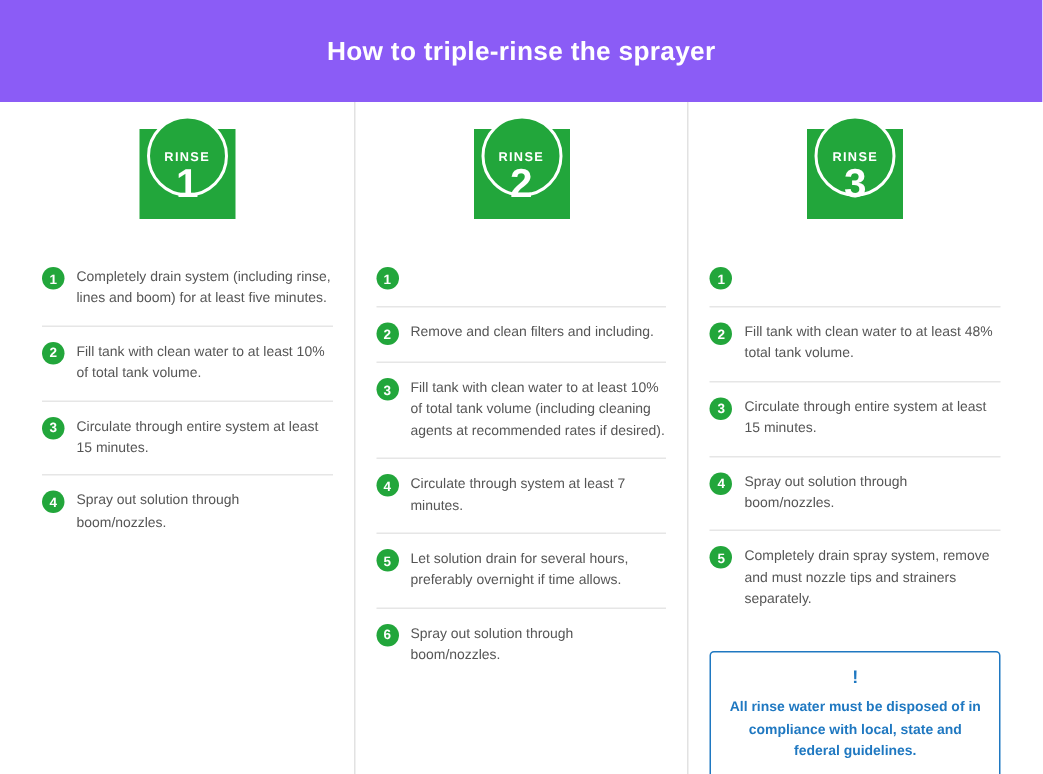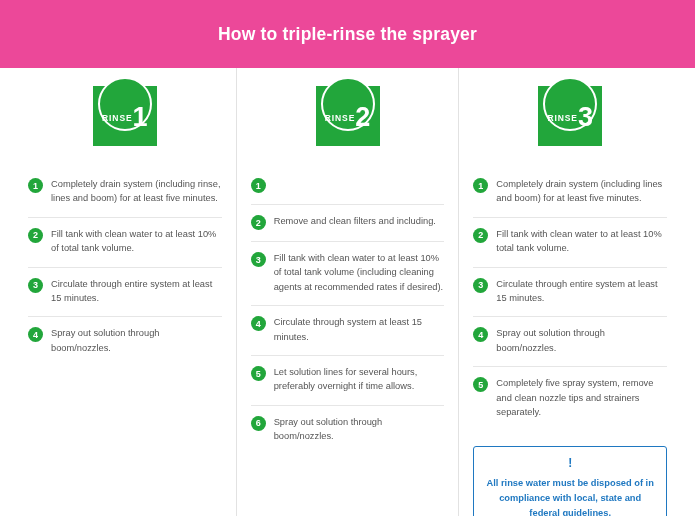--- a/index.html
+++ b/index.html
@@ -13,21 +13,21 @@
     background: #ffffff;
     font-family: "Liberation Sans", sans-serif;
     color: #4d4d4d;
     overflow: hidden;
   }
 
   
   .header {
     width: 695px;
     height: 68px;
-    background: #ec4899;
+    background: #8b5cf6;
     display: flex;
     align-items: center;
     justify-content: center;
   }
   .header-title {
     color: #ffffff;
     font-size: 17.5px;
     font-weight: bold;
     letter-spacing: 0.2px;
   }
@@ -68,21 +68,21 @@
     width: 54px;
     height: 54px;
     border-radius: 50%;
     background: #22a63b;
     border: 2px solid #ffffff;
   }
   .badge-inner {
     position: relative;
     z-index: 2;
     display: flex;
-    flex-direction: row;
+    flex-direction: column;
     align-items: center;
     justify-content: center;
     height: 100%;
     padding-top: 4px;
   }
   .badge-word {
     color: #ffffff;
     font-size: 8.5px;
     font-weight: bold;
     letter-spacing: 0.9px;
@@ -204,61 +204,60 @@
       <div class="step">
         <div class="step-num">2</div>
         <div class="step-text">Remove and clean filters and including.</div>
       </div>
       <div class="step">
         <div class="step-num">3</div>
         <div class="step-text">Fill tank with clean water to at least 10% of total tank volume (including cleaning agents at recommended rates if desired).</div>
       </div>
       <div class="step">
         <div class="step-num">4</div>
-        <div class="step-text">Circulate through system at least 15 minutes.</div>
+        <div class="step-text">Circulate through system at least 7 minutes.</div>
       </div>
       <div class="step">
         <div class="step-num">5</div>
-        <div class="step-text">Let solution lines for several hours, preferably overnight if time allows.</div>
+        <div class="step-text">Let solution drain for several hours, preferably overnight if time allows.</div>
       </div>
       <div class="step">
         <div class="step-num">6</div>
         <div class="step-text">Spray out solution through boom/nozzles.</div>
       </div>
     </div>
   </div>
 
   <div class="column">
     <div class="badge">
       <div class="badge-circle"></div>
       <div class="badge-inner">
         <div class="badge-word">RINSE</div>
         <div class="badge-num">3</div>
       </div>
     </div>
     <div class="steps">
       <div class="step">
         <div class="step-num">1</div>
-        <div class="step-text">Completely drain system (including lines and boom) for at least five minutes.</div>
       </div>
       <div class="step">
         <div class="step-num">2</div>
-        <div class="step-text">Fill tank with clean water to at least 10% total tank volume.</div>
+        <div class="step-text">Fill tank with clean water to at least 48% total tank volume.</div>
       </div>
       <div class="step">
         <div class="step-num">3</div>
         <div class="step-text">Circulate through entire system at least 15 minutes.</div>
       </div>
       <div class="step">
         <div class="step-num">4</div>
         <div class="step-text">Spray out solution through boom/nozzles.</div>
       </div>
       <div class="step">
         <div class="step-num">5</div>
-        <div class="step-text">Completely five spray system, remove and clean nozzle tips and strainers separately.</div>
+        <div class="step-text">Completely drain spray system, remove and must nozzle tips and strainers separately.</div>
       </div>
     </div>
     <div class="notice">
       <div class="notice-bang">!</div>
       <div class="notice-text">All rinse water must be disposed of in compliance with local, state and federal guidelines.</div>
     </div>
   </div>
 
 </div>
 

